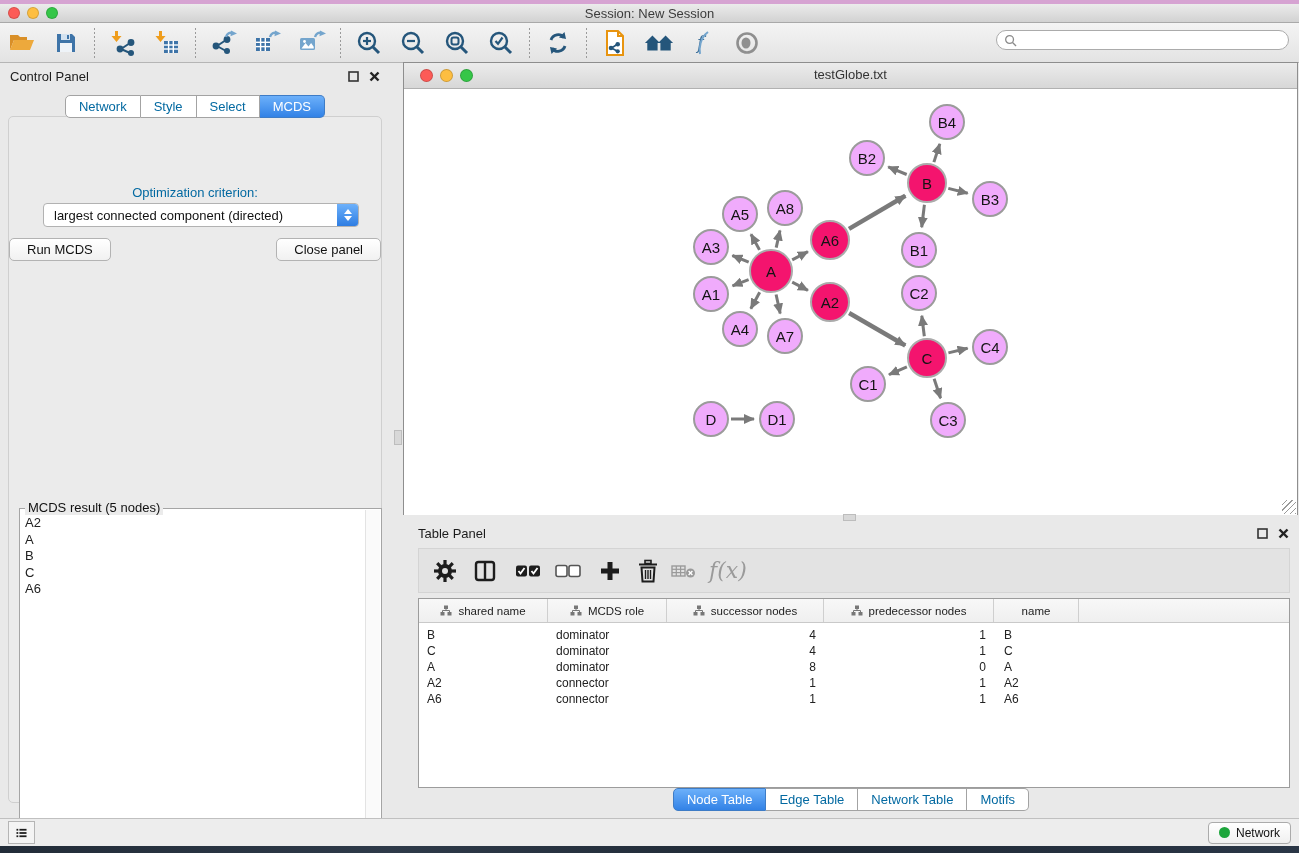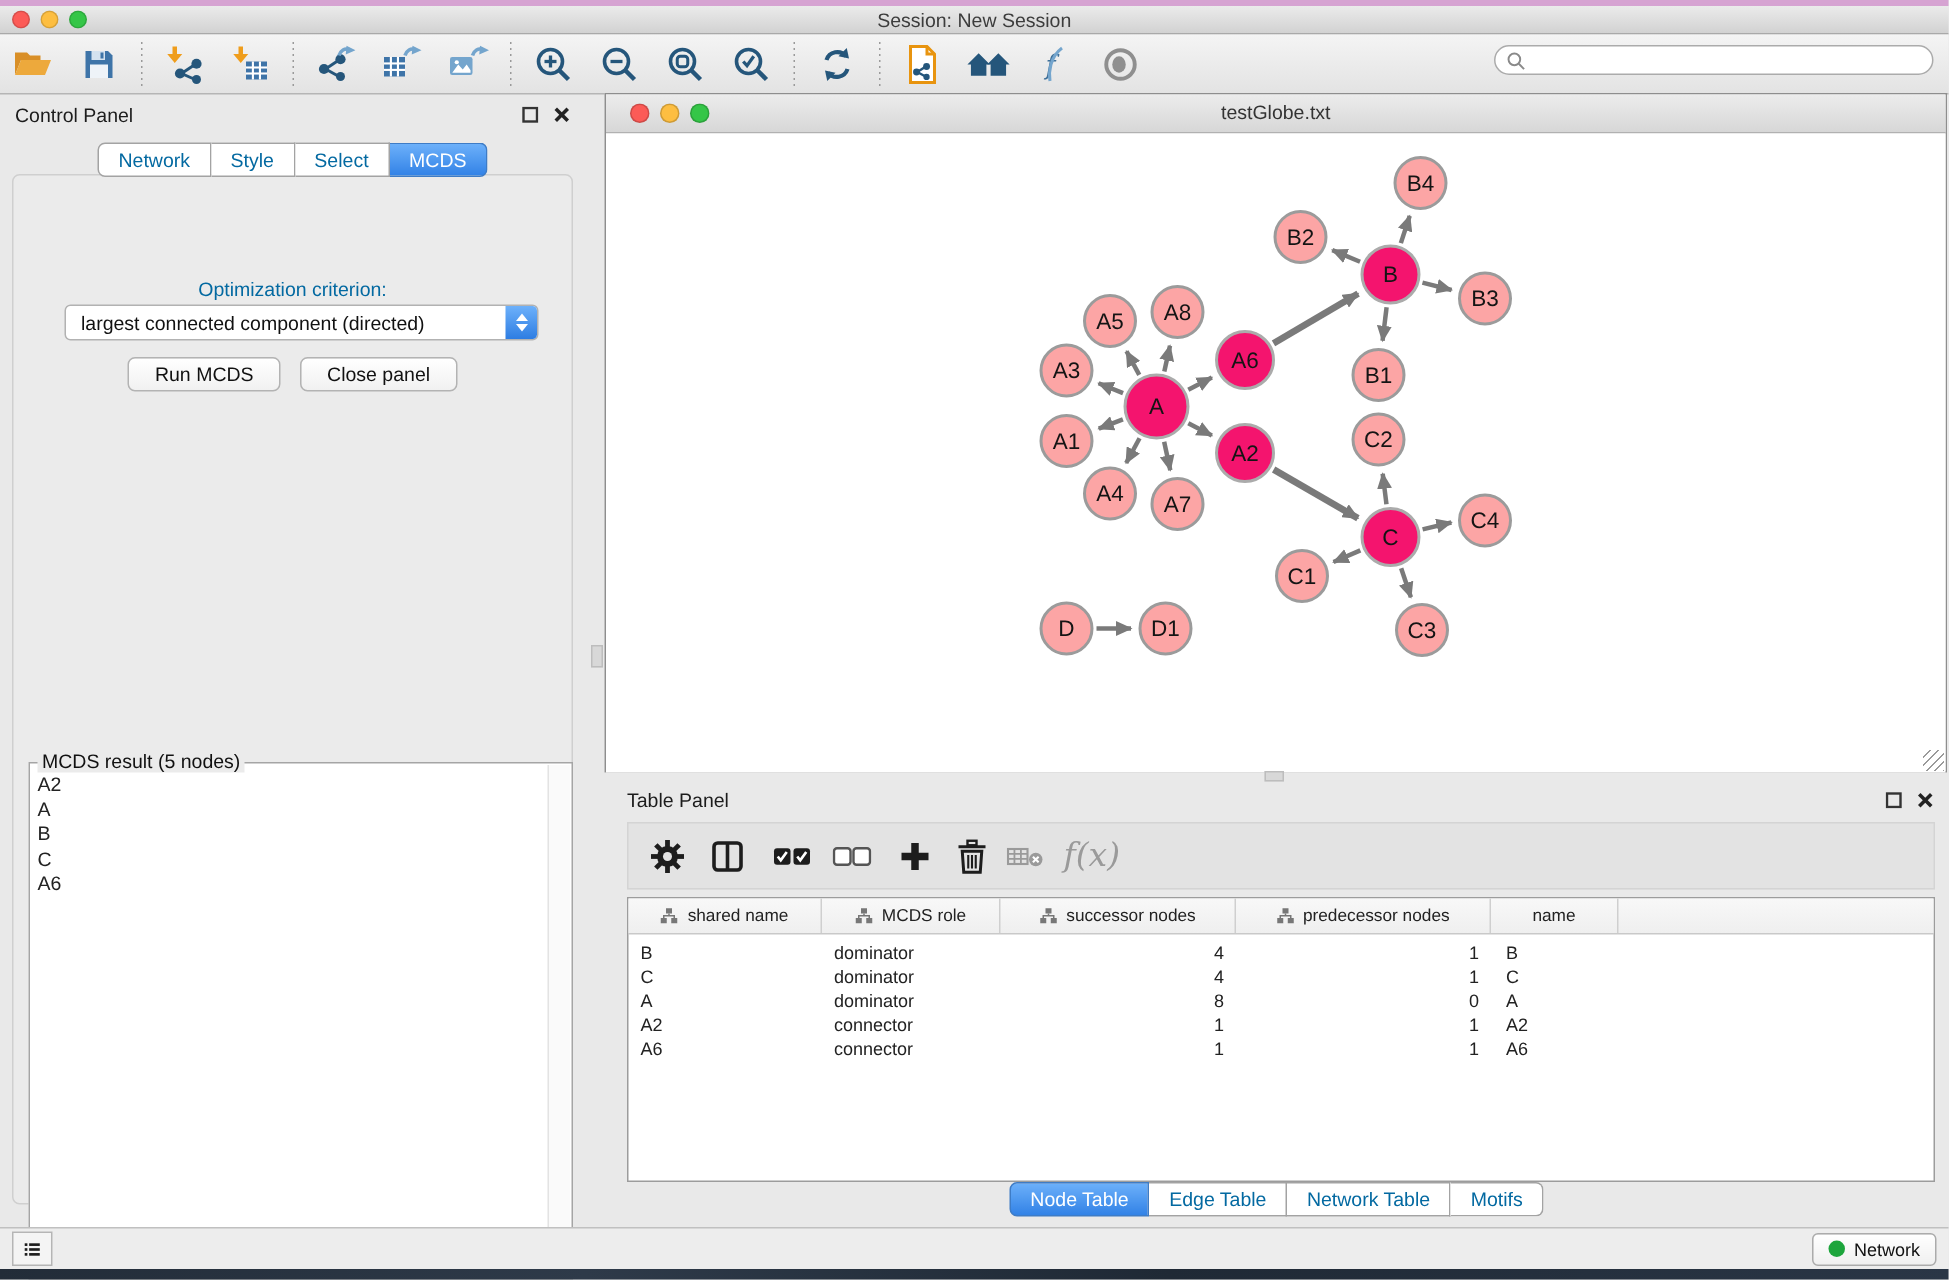--- a/index.html
+++ b/index.html
@@ -43,38 +43,38 @@
   .cp-content{position:absolute;left:8px;top:54px;width:374px;height:687px;
     background:#ebebeb;border:1px solid #cfcfcf;border-radius:5px;box-sizing:border-box;}
   .opt-label{position:absolute;top:68px;left:0;right:0;text-align:center;font-size:13px;color:#0369a1;}
   .dropdown{position:absolute;top:86px;left:34px;width:316px;height:24px;background:#fff;
     border:1px solid #b2b2b2;border-radius:4px;box-sizing:border-box;display:flex;align-items:center;}
   .dropdown .dd-text{flex:1;font-size:13px;padding-left:10px;color:#111;white-space:nowrap;}
   .dd-stepper{width:21px;height:100%;border-radius:0 3px 3px 0;
     background:linear-gradient(#6db1fb,#2e7de2);display:flex;flex-direction:column;align-items:center;justify-content:center;gap:2px;}
   .arr-up{width:0;height:0;border-left:4px solid transparent;border-right:4px solid transparent;border-bottom:5px solid #fff;}
   .arr-dn{width:0;height:0;border-left:4px solid transparent;border-right:4px solid transparent;border-top:5px solid #fff;}
-  .btn-row{position:absolute;top:121px;left:0;right:0;display:flex;justify-content:center;gap:13px;}
+  .btn-row{position:absolute;top:121px;left:0;right:0;display:flex;justify-content:space-between;gap:13px;}
   .pbtn{font-size:13px;font-family:"Liberation Sans",sans-serif;padding:3px 17px;background:linear-gradient(#fff,#f1f1f1);
     border:1px solid #b3b3b3;border-radius:5px;color:#111;cursor:default;}
   .groupbox{position:absolute;left:10px;top:391px;width:363px;height:345px;
     border:1px solid #a5a5a5;background:#fff;box-sizing:border-box;}
   .groupbox-title{position:absolute;top:-9px;left:5px;background:#ebebeb;padding:0 3px;font-size:13px;color:#111;}
   .result-list{position:absolute;inset:1px 15px 1px 1px;padding:5px 0 0 4px;font-size:13px;line-height:16.5px;overflow:hidden;}
   .result-scroll{position:absolute;top:1px;right:1px;bottom:1px;width:14px;background:#fafafa;border-left:1px solid #e3e3e3;}
   
   .net-window{position:absolute;left:403px;top:62px;width:895px;height:453px;
     border:1px solid #8e8e8e;box-sizing:border-box;background:#fff;}
   .nw-titlebar{height:25px;background:linear-gradient(#ececec,#d7d7d7);border-bottom:1px solid #b1b1b1;position:relative;}
   .nw-lights{position:absolute;left:16px;top:6px;display:flex;gap:7px;}
   .nw-light{width:13px;height:13px;border-radius:50%;box-sizing:border-box;border:1px solid rgba(0,0,0,.18);}
   .nw-title{position:absolute;left:0;right:0;top:4px;text-align:center;font-size:13px;color:#333;}
   .canvas{position:relative;width:893px;height:426px;background:#fff;overflow:hidden;}
   #graph-edges{position:absolute;left:0;top:0;}
-  .gnode{position:absolute;border-radius:50%;border:2px solid #9b9b9b;background:#fca5a5;
+  .gnode{position:absolute;border-radius:50%;border:2px solid #9b9b9b;background:#f0abfc;
     display:flex;align-items:center;justify-content:center;font-size:15px;color:#141414;box-sizing:border-box;}
   .gnode.mcds{background:#f4146e;border-color:#ababab;}
   .grip{position:absolute;right:1px;bottom:1px;width:14px;height:14px;
     background:repeating-linear-gradient(135deg,transparent 0 3px,#9a9a9a 3px 4px);}
   .split-handle-left{position:absolute;left:394px;top:430px;width:8px;height:15px;background:#d8d8d8;border:1px solid #bdbdbd;box-sizing:border-box;}
   .split-handle-bottom{position:absolute;left:843px;top:514px;width:13px;height:7px;background:#d8d8d8;border:1px solid #bdbdbd;box-sizing:border-box;}
   
   .table-panel{position:absolute;left:403px;top:520px;width:896px;height:298px;}
   .tp-header{display:flex;align-items:center;justify-content:space-between;padding:0 10px 0 15px;height:26px;gap:27px;}
   .tp-title{font-size:13px;color:#1c1c1c;}

